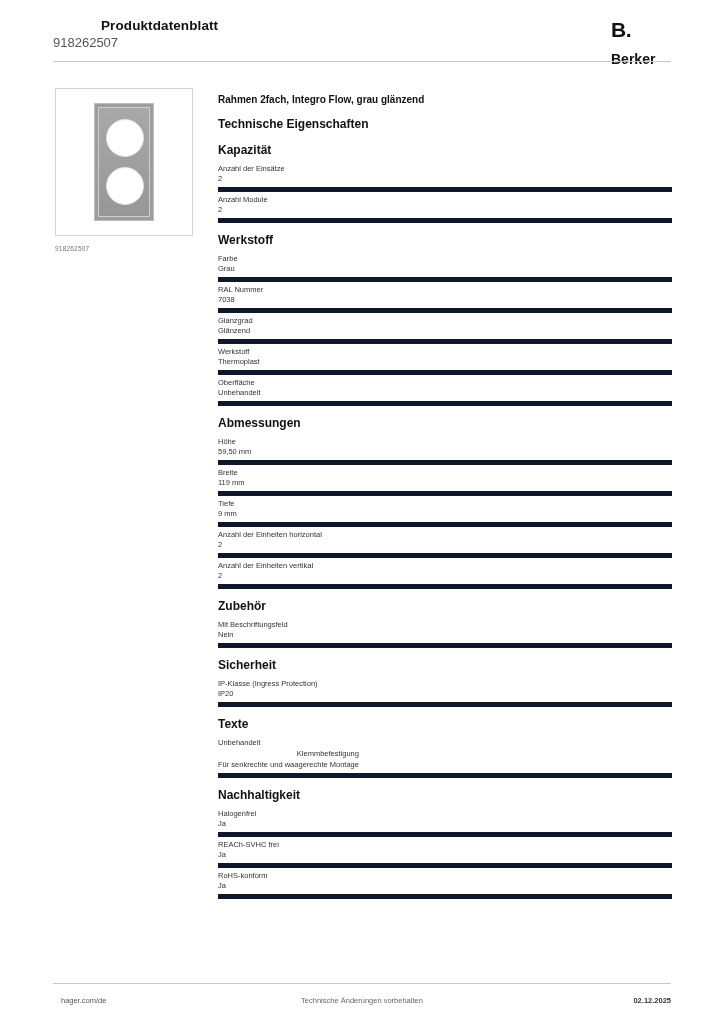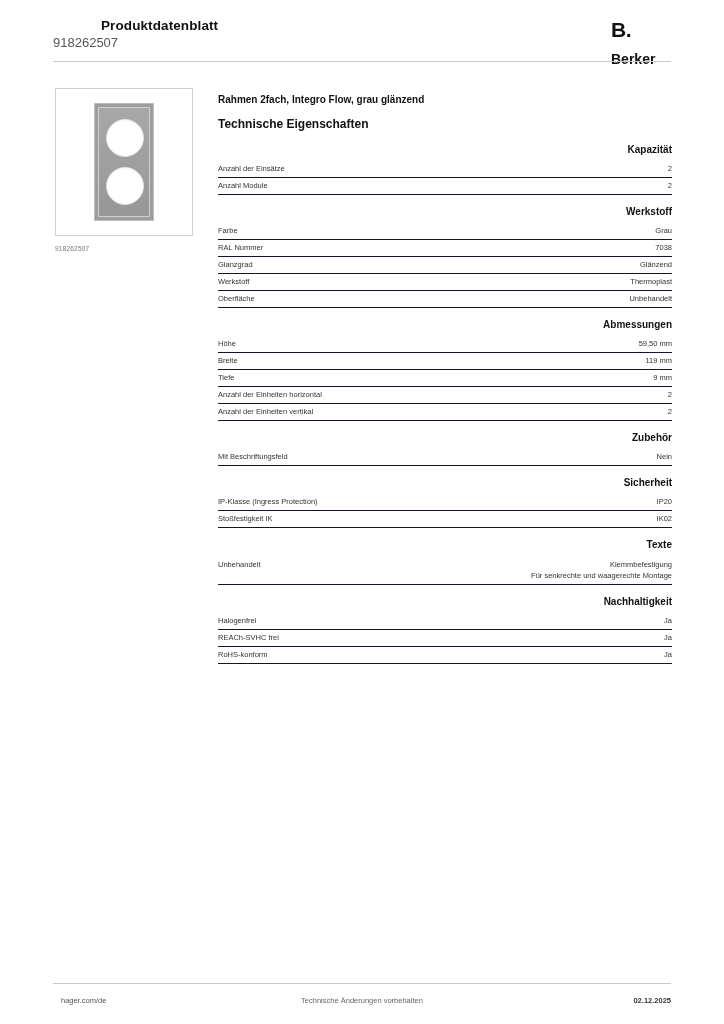--- a/index.html
+++ b/index.html
@@ -142,36 +142,36 @@
     font-size: 12px;
     font-weight: bold;
     color: #111;
     line-height: 12px;
     margin-bottom: 14px;
   }
   .group {
     margin-top: 11px;
   }
   .group-title {
-    font-size: 10px;
+    font-size: 12px;
     font-weight: bold;
     color: #111;
     line-height: 12px;
     padding-bottom: 5px;
-    text-align: right;
   }
   .row {
     display: flex;
     justify-content: space-between;
     align-items: baseline;
-    border-bottom: 1px solid #0f172a;
+    border-bottom: 5px solid #0f172a;
     padding: 3px 0 3px 0;
     font-size: 7.5px;
     line-height: 10px;
     color: #333;
+    flex-direction: column;
   }
   .row:first-of-type {
     border-top: 1px solid #d8d8d8;
   }
   .row .label {
     color: #333;
     white-space: nowrap;
   }
   .row .value {
     color: #333;
@@ -313,24 +313,20 @@
           <span class="label">Mit Beschriftungsfeld</span>
           <span class="value">Nein</span>
         </div>
       </div>
       <div class="group">
         <div class="group-title">Sicherheit</div>
         <div class="row">
           <span class="label">IP-Klasse (Ingress Protection)</span>
           <span class="value">IP20</span>
         </div>
-        <div class="row">
-          <span class="label">Stoßfestigkeit IK</span>
-          <span class="value">IK02</span>
-        </div>
       </div>
       <div class="group">
         <div class="group-title">Texte</div>
         <div class="row multiline">
           <span class="label">Unbehandelt</span>
           <span class="value">Klemmbefestigung
 Für senkrechte und waagerechte Montage</span>
         </div>
       </div>
       <div class="group">

